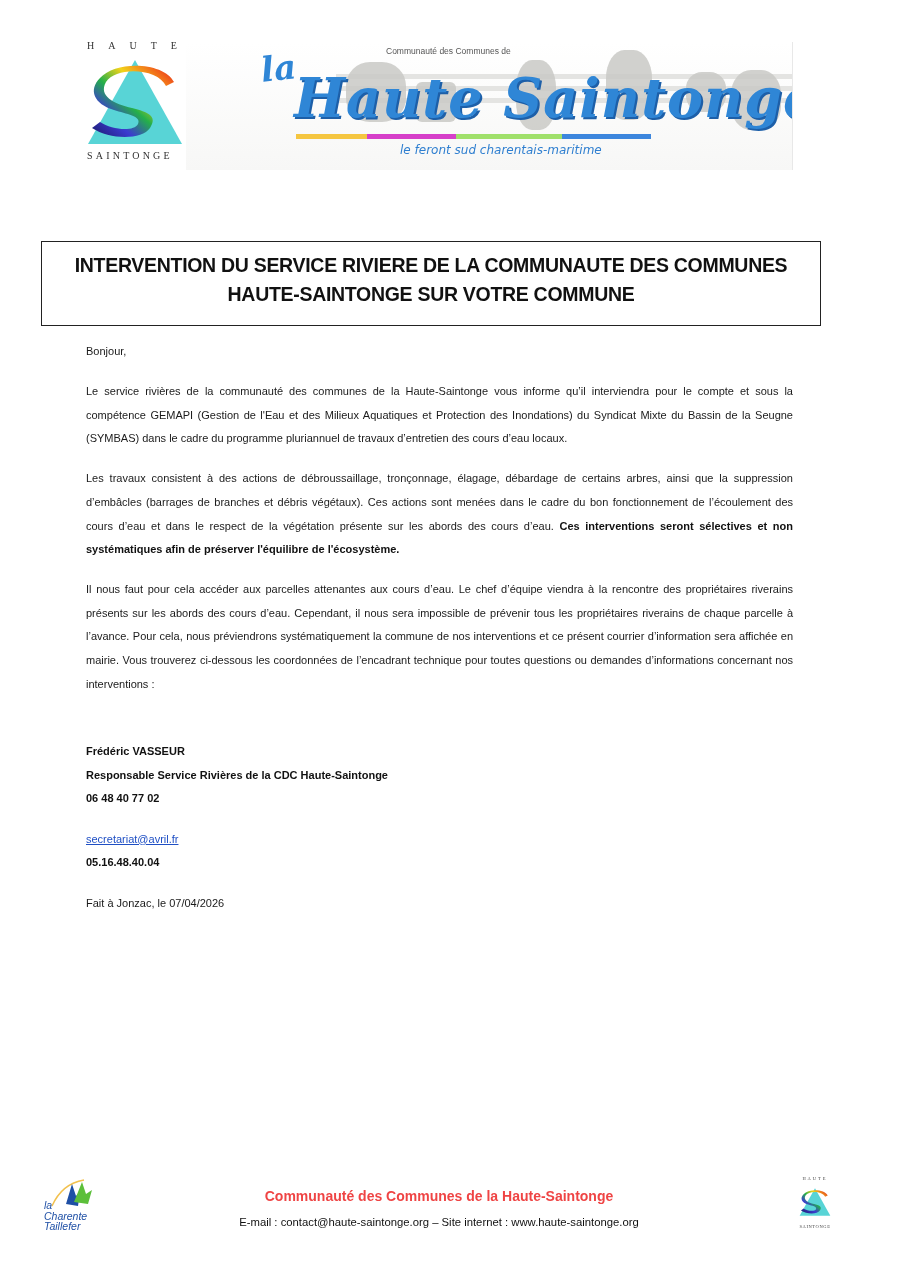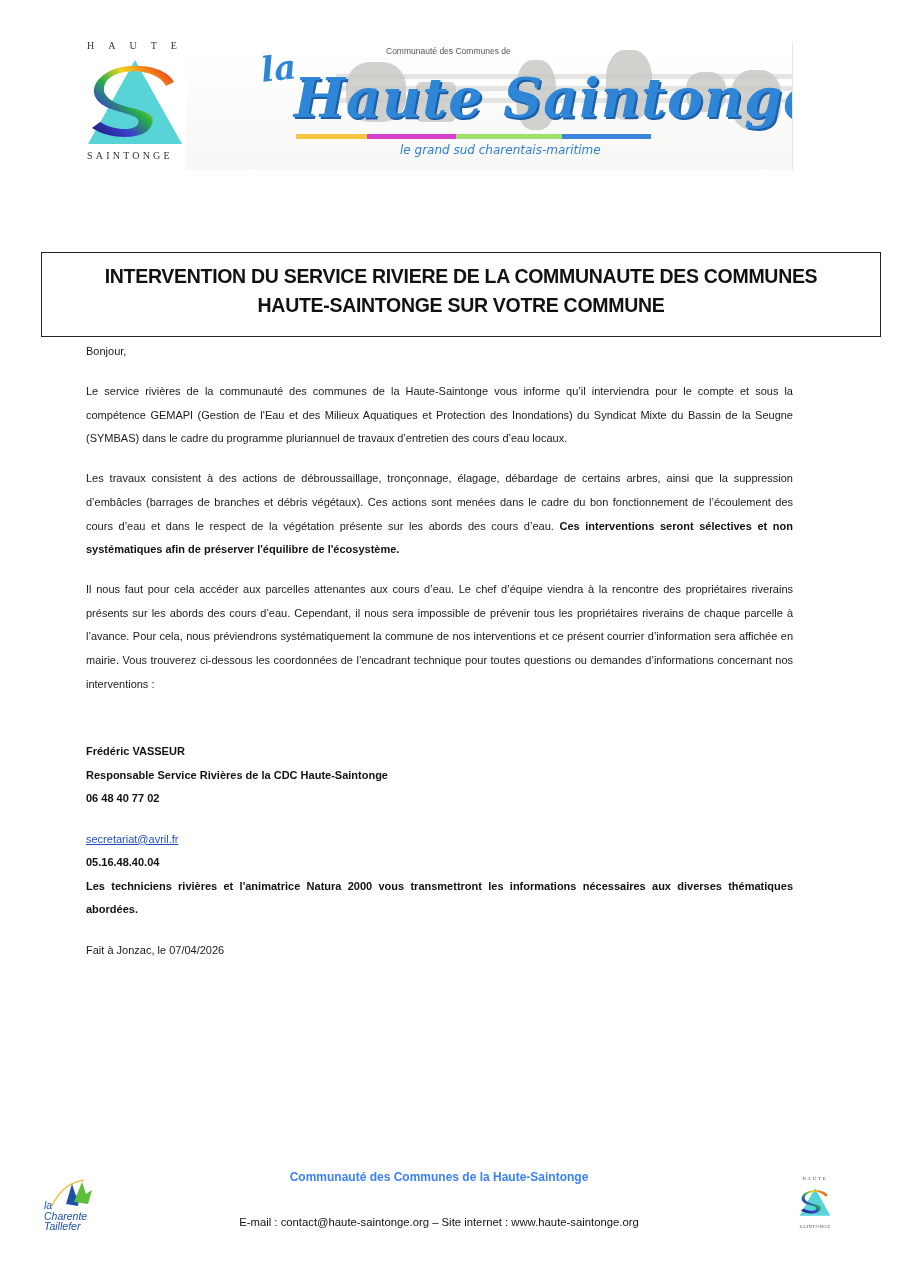--- a/index.html
+++ b/index.html
@@ -57,21 +57,21 @@
     .banner .tagline {
       position: absolute; left: 214px; top: 101px; font-family: "DejaVu Sans", sans-serif;
       font-style: italic; font-size: 12px; color: #2f7fd0;
     }
     .banner .silhouette {
       position: absolute; background: #c9c9c6; border-radius: 40%; opacity: .85;
     }
 
     
     .title-box {
-      position: absolute; left: 41px; top: 252px; width: 840px; height: 85px;
+      position: absolute; left: 41px; top: 241px; width: 780px; height: 85px;
       border: 1px solid #222;
       text-align: center;
       padding-top: 9px;
     }
     .title-box div {
       font-family: "Liberation Sans", sans-serif; font-weight: bold;
       font-size: 19.5px; line-height: 29px; color: #111; letter-spacing: -0.3px;
     }
 
     
@@ -84,22 +84,22 @@
     .content b { font-weight: bold; color: #111; }
     .content .link-blue { color: #1f4fc4; }
     .content .link-u { color: #1f4fc4; text-decoration: underline; }
     .content .contact-line { display: block; }
 
     
     .footer {
       position: absolute; left: 0; top: 1170px; width: 900px; height: 70px;
     }
     .footer .org {
-      position: absolute; left: 0; width: 878px; top: 0; text-align: center;
-      font-size: 12px; font-weight: bold; color: #3b82f6;
+      position: absolute; left: 0; width: 878px; top: 18px; text-align: center;
+      font-size: 14px; font-weight: bold; color: #ef4444;
     }
     .footer .addr {
       position: absolute; left: 0; width: 878px; top: 27px; text-align: center;
       font-size: 12.3px; color: #111;
     }
     .footer .mail {
       position: absolute; left: 0; width: 878px; top: 46px; text-align: center;
       font-size: 11.3px; color: #111;
     }
     .cm-logo { position: absolute; left: 40px; top: 8px; width: 60px; height: 54px; }
@@ -152,21 +152,21 @@
   <div class="silhouette" style="left:545px; top:28px; width:50px; height:60px;"></div>
   <div class="sub-top">Communauté des Communes de</div>
   <div class="la">la</div>
   <div class="title">Haute Saintonge</div>
   <div class="colorbar">
     <span style="width:20%; background:#f5c640"></span>
     <span style="width:25%; background:#d63fc9"></span>
     <span style="width:30%; background:#9fe06a"></span>
     <span style="width:25%; background:#3c86dd"></span>
   </div>
-  <div class="tagline">le grand sud charentais-maritime</div>
+  <div class="tagline">le feront sud charentais-maritime</div>
 </div>
 
 <div class="title-box">
   <div>INTERVENTION DU SERVICE RIVIERE DE LA COMMUNAUTE DES COMMUNES</div>
   <div>HAUTE-SAINTONGE SUR VOTRE COMMUNE</div>
 </div>
 
 <div class="content">
   <p>Bonjour,</p>
   <p class="last-line-left">Le service rivières de la communauté des communes de la Haute-Saintonge vous informe qu’il interviendra pour le compte et sous la compétence GEMAPI (Gestion de l'Eau et des Milieux Aquatiques et Protection des Inondations) du Syndicat Mixte du Bassin de la Seugne (SYMBAS) dans le cadre du programme pluriannuel de travaux d’entretien des cours d’eau locaux.</p>
@@ -175,21 +175,20 @@
 
   <p style="text-align:left;margin-top:44px;">
     <b class="contact-line">Frédéric VASSEUR</b>
     <b class="contact-line">Responsable Service Rivières de la CDC Haute-Saintonge</b>
     <b class="contact-line">06 48 40 77 02</b>
   </p>
 
   <p style="text-align:left;">
     <span class="contact-line"><a class="link-u">secretariat@avril.fr</a></span>
     <b class="contact-line">05.16.48.40.04</b>
-    <b class="contact-line" style="text-align:justify;">Les techniciens rivières et l'animatrice Natura 2000 vous transmettront les informations nécessaires aux diverses thématiques abordées.</b>
   </p>
 
   <p style="text-align:left;margin-top:17px;">Fait à Jonzac, le 07/04/2026</p>
 </div>
 
 <div class="footer">
   <div class="cm-logo">
     <svg width="60" height="30" viewBox="0 0 60 30" style="position:absolute; left:0; top:0;">
       <path d="M12,28 C20,10 32,4 44,2" stroke="#f2c14e" stroke-width="1.5" fill="none"></path>
       <path d="M26,26 L32,6 L36,18 L40,14 L38,28 Z" fill="#1e4fa5"></path>

